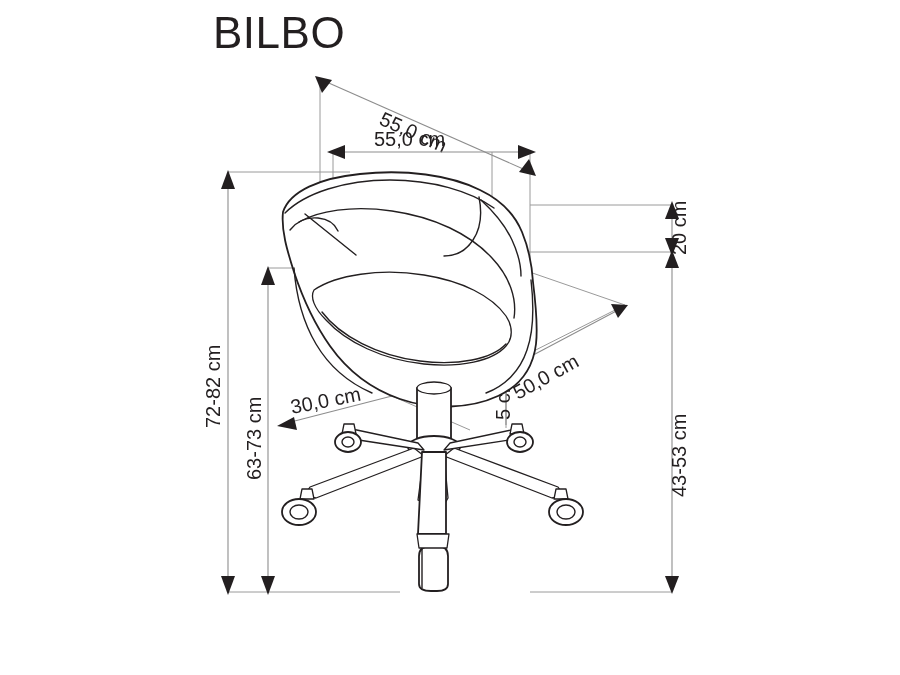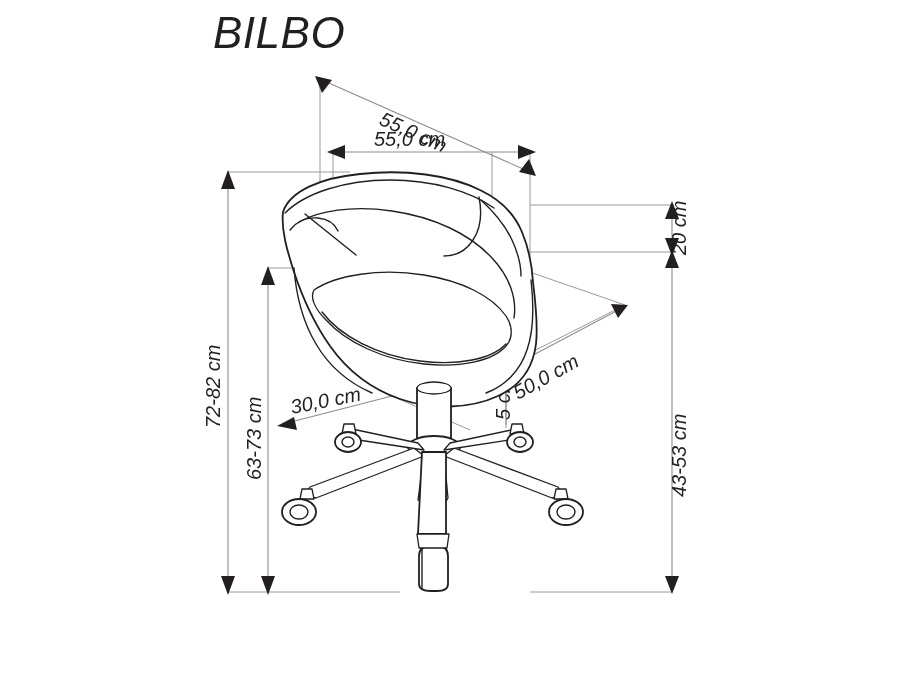--- a/index.html
+++ b/index.html
@@ -10,21 +10,20 @@
   }
   body {
     font-family: "Liberation Sans", sans-serif;
   }
   #stage {
     position: relative;
     width: 900px;
     height: 675px;
     background: #ffffff;
     overflow: hidden;
-    font-style: italic;
   }
   #stage svg {
     position: absolute;
     left: 0;
     top: 0;
     width: 900px;
     height: 675px;
     display: block;
   }
   .title-text {

